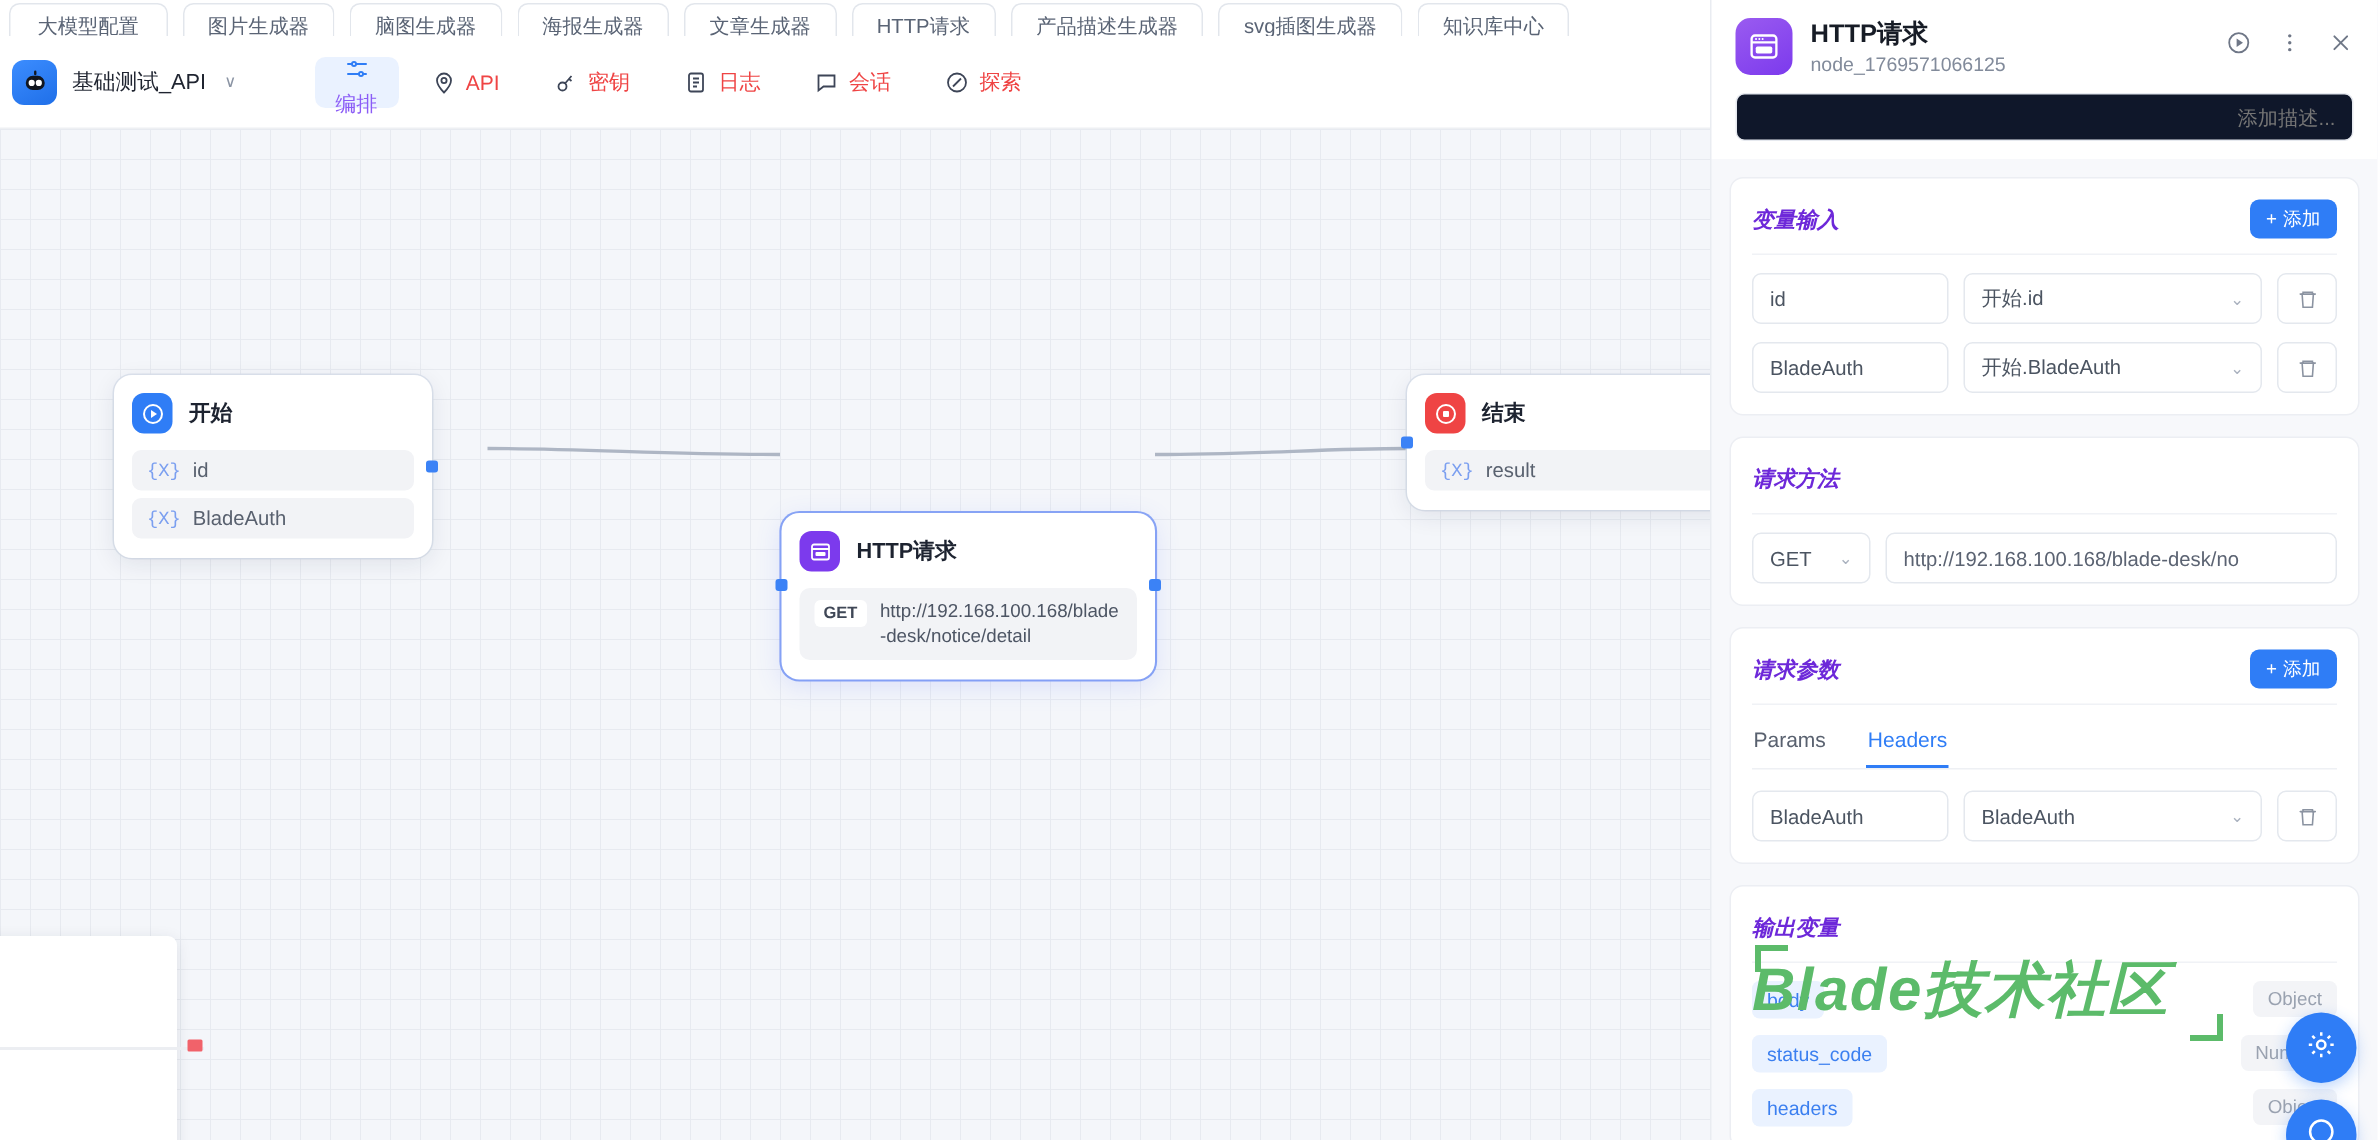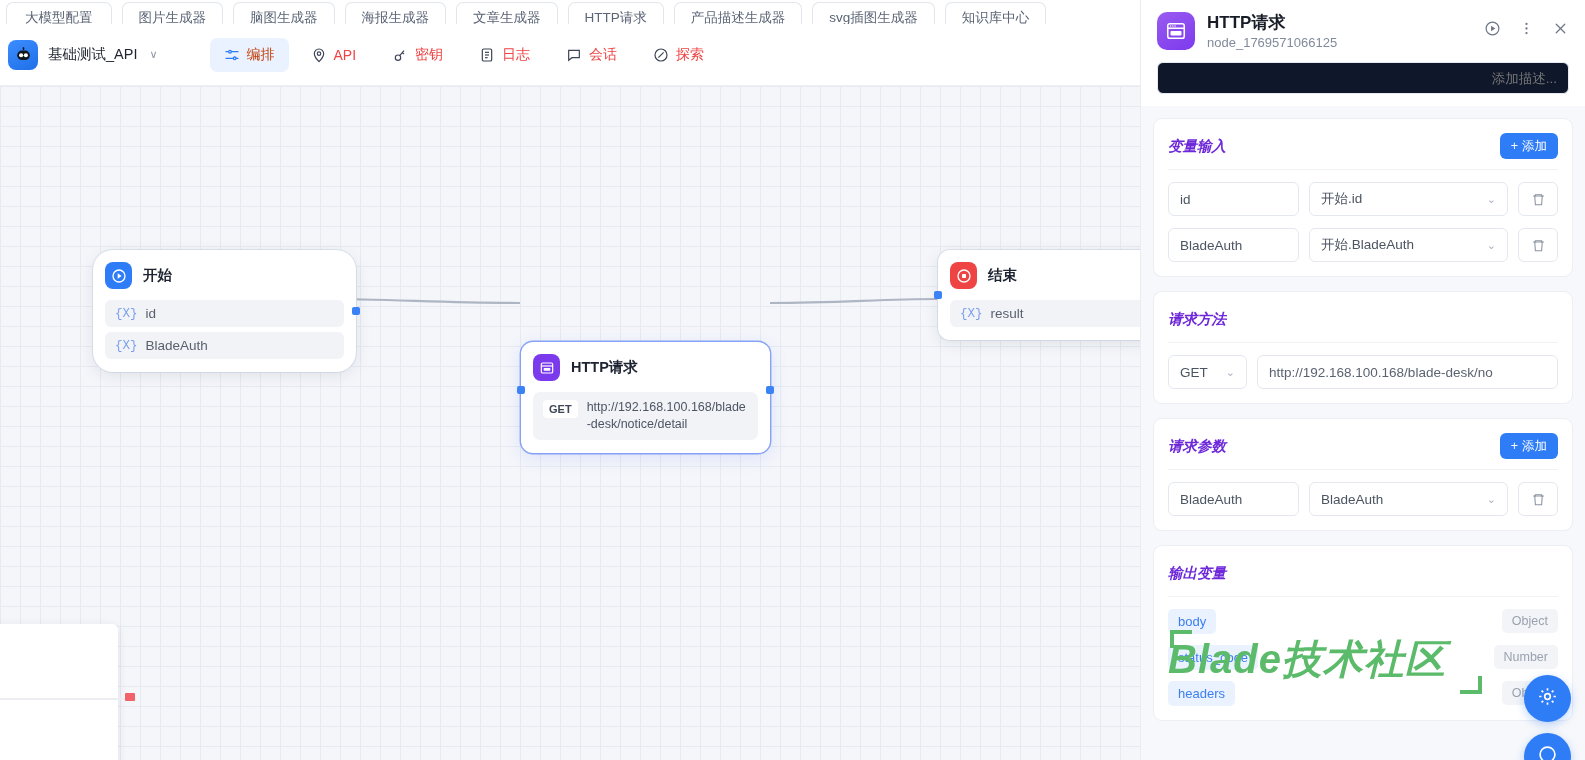--- a/index.html
+++ b/index.html
@@ -44,21 +44,21 @@
   }
   .brand-name { font-size: 14.5px; color: #1f2430; white-space: nowrap; }
   .brand-caret { color: #8b94a4; font-size: 11px; margin-left: 2px; }
 
   .nav-items { display: flex; align-items: center; gap: 8px; margin-left: 52px; }
   .nav-item {
     display: flex; align-items: center; gap: 7px;
     height: 34px; padding: 0 14px; border-radius: 7px;
     font-size: 14px; color: #ef4444; white-space: nowrap;
   }
-  .nav-item.active { background: #eaf2ff; color: #c2410c; }
+  .nav-item.active { background: #eaf2ff; color: #8b5cf6; flex-direction: column; }
   .nav-ico { width: 16px; height: 16px; display: block; }
 
   
   .canvas {
     position: absolute; top: 86px; left: 0; width: 1140px; height: 674px;
     background-color: #f4f6fa;
     background-image:
       linear-gradient(to right, #e7eaf0 1px, transparent 1px),
       linear-gradient(to bottom, #e7eaf0 1px, transparent 1px);
     background-size: 20px 20px;
@@ -293,21 +293,21 @@
     </div>
   </div>
 
   <div class="canvas">
 
     <svg class="edges">
       <path d="M325,213 C385,213 450,217 520,217" stroke="#aeb6c4" stroke-width="2.2" fill="none"></path>
       <path d="M770,217 C840,217 880,213 938,213" stroke="#aeb6c4" stroke-width="2.2" fill="none"></path>
     </svg>
 
-    <div class="node" style="left:93px; top:164px; width:263px;border-radius:20px;">
+    <div class="node" style="left:76px; top:164px; width:212px;">
       <div class="node-head">
         <span class="node-ico" style="background:#2f7df6;">
           <svg width="16" height="16" viewBox="0 0 24 24" fill="none" stroke="#fff" stroke-width="2">
             <circle cx="12" cy="12" r="9"></circle>
               <polygon points="10,8 16,12 10,16" fill="#fff" stroke="none"></polygon>
           </svg>
         </span>
         <span class="node-title">开始</span>
       </div>
       <div class="node-row">
@@ -465,20 +465,24 @@
 
       <div class="card">
         <div class="card-head">
           <span class="card-title">请求参数</span>
           <button class="btn-add">
             <span>+</span>
             <span>添加</span>
           </button>
         </div>
         <div class="card-sep"></div>
+        <div class="tabs">
+          <span class="tab">Params</span>
+          <span class="tab active">Headers</span>
+        </div>
         <div class="row" style="margin-bottom:0;">
           <span class="fld k">BladeAuth</span>
           <span class="fld v">
             <span>BladeAuth</span>
             <span class="chev">⌄</span>
           </span>
           <span class="btn-del">
             <svg width="15" height="15" viewBox="0 0 24 24" fill="none" stroke="#8b93a1" stroke-width="1.7" stroke-linecap="round">
               <line x1="4" y1="6.5" x2="20" y2="6.5"></line>
                 <path d="M7 6.5V4.5h10v2M6 6.5l1 14h10l1-14"></path>

